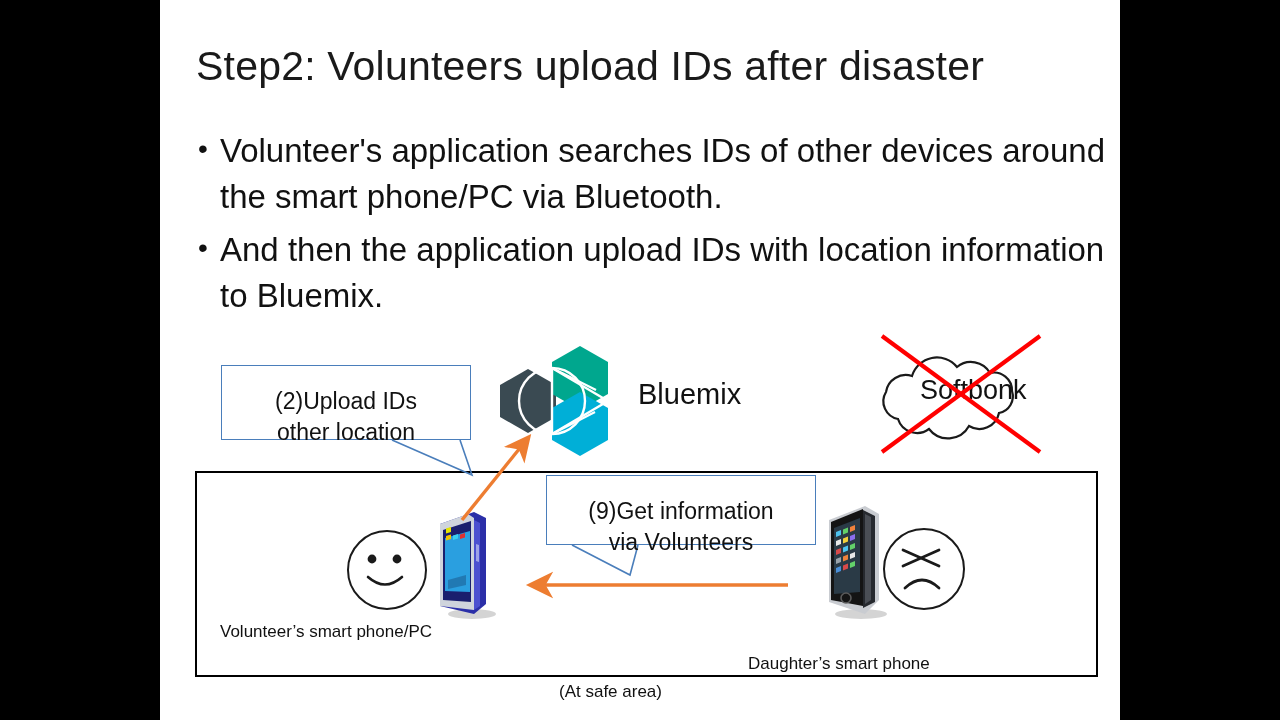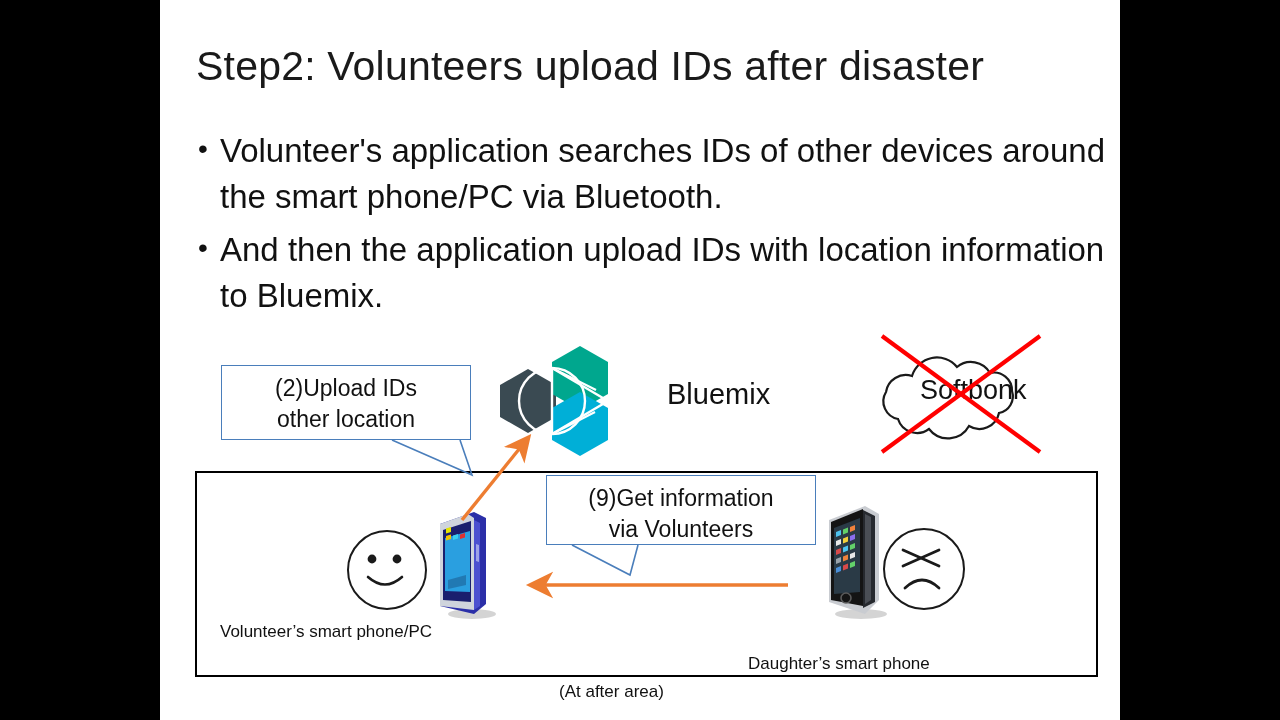--- a/index.html
+++ b/index.html
@@ -17,30 +17,30 @@
   .bullet{position:relative;padding-left:30px;font-size:33px;line-height:1.38;color:#111;margin-bottom:8px;}
   .bullet .dot{position:absolute;left:8px;top:0;font-size:28px;line-height:1.5;}
 
   
   #diagram{position:absolute;left:0;top:320px;width:960px;height:400px;}
 
   .outerbox{position:absolute;left:35px;top:151px;width:903px;height:206px;
             border:2.5px solid #000;background:transparent;box-sizing:border-box;}
 
   .callout{position:absolute;border:1.6px solid #4a7ebb;background:#fff;box-sizing:border-box;
-           text-align:center;color:#111;font-size:23px;line-height:1.33;padding-top:7px;z-index:6;}
+           text-align:center;color:#111;font-size:23px;line-height:1.33;padding-top:20px;z-index:6;}
 
   #callout2{left:61px;top:45px;width:250px;height:75px;}
   #callout1{left:386px;top:155px;width:270px;height:70px;}
 
   .label-txt{position:absolute;font-size:17px;color:#111;white-space:nowrap;}
   #lbl-vol{left:60px;top:302px;}
   #lbl-dau{left:588px;top:306px;margin-top:28px;}
   #lbl-safe{left:399px;top:362px;}
-  #bluemix-word{left:478px;top:58px;font-size:29px;margin-left:29px;}
+  #bluemix-word{left:478px;top:58px;font-size:29px;}
   #softbonk-word{position:absolute;left:760px;top:55px;font-size:27px;color:#111;z-index:4;white-space:nowrap;}
 
   svg.layer{position:absolute;left:0;top:0;width:960px;height:400px;overflow:visible;}
   #svg-back{z-index:1;}
   #svg-front{z-index:8;pointer-events:none;}
 
   .face{position:absolute;border:2.6px solid #1a1a1a;border-radius:50%;background:#fff;}
   #face-happy{left:187px;top:210px;width:76px;height:76px;}
   #face-sad{left:723px;top:208px;width:78px;height:78px;}
 
@@ -193,21 +193,21 @@
 
       <div class="callout" id="callout1">
         <div>(9)Get information</div>
         <div>via Volunteers</div>
       </div>
 
       <div class="label-txt" id="bluemix-word">Bluemix</div>
       <div id="softbonk-word">Softbonk</div>
       <div class="label-txt" id="lbl-vol">Volunteer’s smart phone/PC</div>
       <div class="label-txt" id="lbl-dau">Daughter’s smart phone</div>
-      <div class="label-txt" id="lbl-safe">(At after area)</div>
+      <div class="label-txt" id="lbl-safe">(At safe area)</div>
 
       <svg class="layer" id="svg-front" viewBox="0 0 960 400">
         <g stroke="#FF0000" stroke-width="4.2">
           <line x1="722" y1="16" x2="880" y2="132"></line>
           <line x1="880" y1="16" x2="722" y2="132"></line>
         </g>
       </svg>
 
     </div>
   </div>

